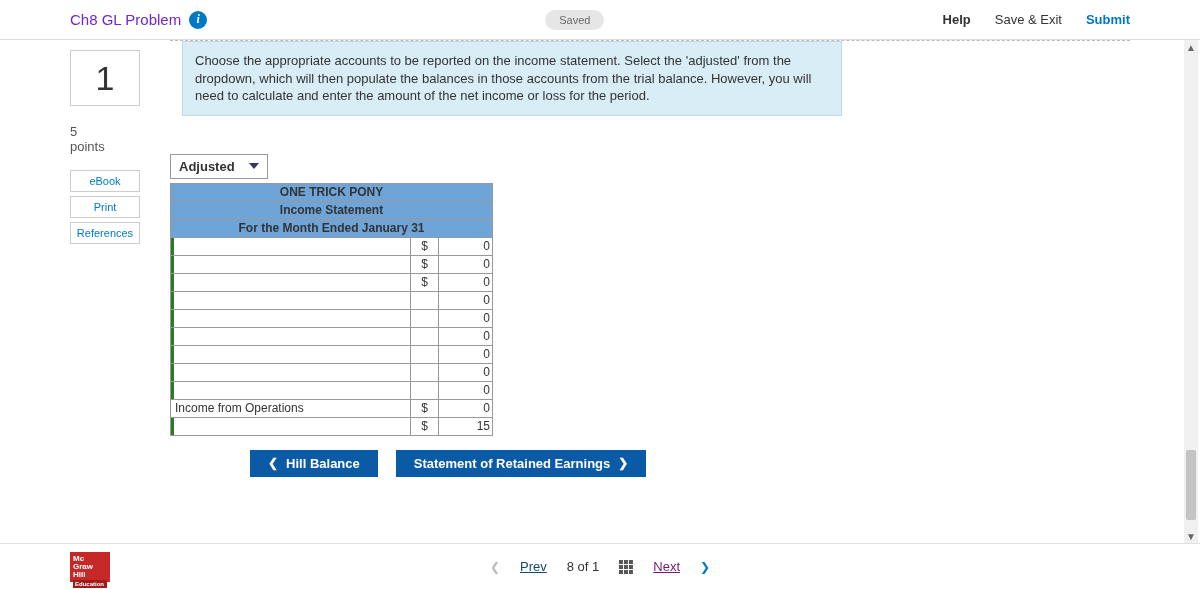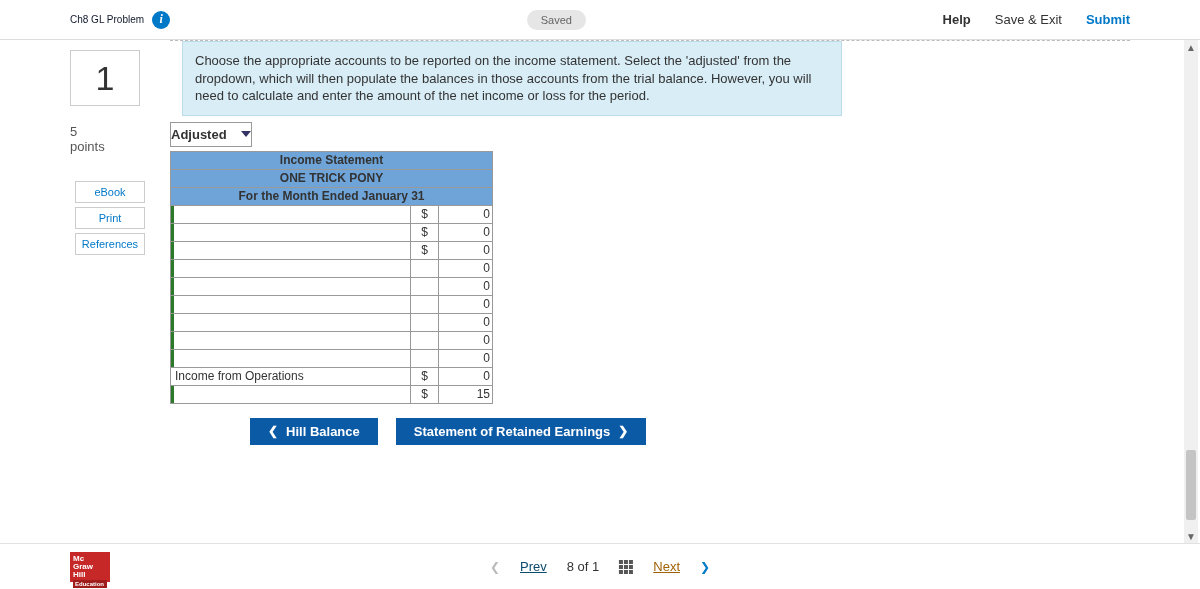--- a/index.html
+++ b/index.html
@@ -1,41 +1,41 @@
 <!DOCTYPE html>
 <html><head>
 <meta charset="utf-8">
 <style>
   * { box-sizing: border-box; margin: 0; padding: 0; font-family: Arial, Helvetica, sans-serif; }
   body { background: #fff; color: #333; font-size: 13px; overflow:hidden; }
   .topbar { display: flex; align-items: center; justify-content: space-between; height: 40px; padding: 0 70px; border-bottom: 1px solid #ddd; }
   .topbar-left { display: flex; align-items: center; gap: 8px; }
-  .topbar-left .title { font-size: 10px; color: #0f172a; }
+  .topbar-left .title { font-size: 15px; color: #6d28d9; }
   .info-icon { width: 18px; height: 18px; border-radius: 50%; background: #0078c8; color: #fff; display: flex; align-items: center; justify-content: center; font-weight: bold; font-size: 12px; font-style: italic; font-family: Georgia, serif;}
   .saved-pill { background: #e6e6e6; color: #666; padding: 4px 14px; border-radius: 12px; font-size: 11px; }
   .topbar-right { display: flex; gap: 24px; font-size: 13px; }
   .topbar-right span { cursor: pointer; }
   .topbar-right .help { font-weight: bold; color:#333;}
   .topbar-right .submit { color: #0078c8; font-weight: bold; }
 
   .main { position: relative; height: 500px; padding-left: 70px; padding-top:0;}
   
   .sidebar { position: absolute; left: 70px; top: 10px; width: 80px; z-index:3;}
   .qnum-box { border: 1px solid #ccc; width: 70px; height: 56px; display:flex;align-items:center;justify-content:center; font-size: 34px; color:#333; background:#fff;}
   .points { margin-top: 18px; color: #555; font-size: 13px; }
   .points .num { display:block; }
-  .side-links { margin-top: 27px; display:flex; flex-direction:column; gap:4px; align-items:center;}
+  .side-links { margin-top: 16px; display:flex; flex-direction:column; gap:4px; align-items:flex-start;}
   .side-links a { border:1px solid #ccc; width:70px; text-align:center; padding:4px 0; font-size:11px; color:#0078c8; text-decoration:none; background:#fff;}
 
   .content { margin-left: 100px; padding-top:0; width: 960px; position:relative;}
   .dotted-top { border-top: 1px dashed #bbb; height:1px; margin-bottom:0;}
   .instructions { background: #d8edf6; border:1px solid #bcdce9; padding: 10px 12px; color: #333; font-size: 13px; line-height:1.35; width: 660px; margin-left: 12px; }
   
   .adjusted-row { margin-top: 6px; width:660px;}
-  .adjusted-cell { display:inline-flex; align-items:center; gap:14px; border:1px solid #999; padding: 4px 0; background:#fff; font-weight:bold; font-size:13px;}
+  .adjusted-cell { display:inline-flex; align-items:center; gap:14px; border:1px solid #999; padding: 4px 8px; background:#fff; font-weight:bold; font-size:13px;margin-top:32px;}
   .caret-down { width:0;height:0;border-left:5px solid transparent;border-right:5px solid transparent;border-top:6px solid #336; display:inline-block;}
 
   table.sheet { border-collapse: collapse; margin-top: 4px; }
   table.sheet td, table.sheet th { border:1px solid #999; font-size:12px; padding:0; height:18px; }
   .hdr { background:#6ea4d8; text-align:center; font-weight:bold; font-size:12px; padding:2px 0;}
   .acct-col { width:240px; }
   .sym-col { width:28px; text-align:center; }
   .amt-col { width:54px; text-align:right; padding-right:2px !important; }
   .acct-cell { padding-left:4px !important; position:relative;}
   .acct-cell.dd::before { content:""; position:absolute; left:0; top:0; bottom:0; width:3px; background:#2a7a2a; }
@@ -47,21 +47,21 @@
   .nav-buttons { margin-top: 14px; display:flex; gap:18px; margin-left:80px;}
   .nav-btn { background:#0b5aa6; color:#fff; padding:6px 18px; font-size:13px; font-weight:bold; border:none; cursor:pointer; display:flex; align-items:center; gap:8px;}
   .chev { font-size:12px;}
 
   .footer { position: fixed; bottom: 0; left:0; right:0; height: 46px; border-top:1px solid #e2e2e2; display:flex; align-items:center; padding:0 70px; justify-content:space-between;}
   .logo { width:40px; height:30px; background:#c62828; color:#fff; font-size:8px; line-height:1; padding:3px 3px; font-weight:bold; display:flex; flex-direction:column; justify-content:flex-start;}
   .logo .ed{ background:#9e1c1c; font-size:6px; padding:1px 2px; margin-top:1px; display:inline-block;}
   .pager { position:absolute; left:50%; transform:translateX(-50%); display:flex; align-items:center; gap:20px; font-size:13px;}
   .pager .disabled{ color:#bbb;}
   .pager .prev{ color:#0c4a6e; text-decoration:underline;}
-  .pager .next{ color:#a16207; text-decoration:underline;}
+  .pager .next{ color:#701a75; text-decoration:underline;}
   .pager .chev2{ font-size:12px;}
   .grid-icon{ display:inline-grid; grid-template-columns:repeat(3,4px); grid-template-rows:repeat(3,4px); gap:1px;}
   .grid-icon i{ background:#555; width:4px;height:4px;}
   
   .vscroll { position:absolute; right:2px; top:40px; bottom:46px; width:14px; background:#f0f0f0;}
   .vscroll .up, .vscroll .down{ position:absolute; left:0;right:0; height:14px; display:flex;align-items:center;justify-content:center; color:#666; font-size:10px;}
   .vscroll .up{top:0;} .vscroll .down{bottom:0;}
   .vscroll .thumb{ position:absolute; left:2px; right:2px; top:410px; height:70px; background:#c4c4c4; border-radius:2px;}
 </style>
 </head>
@@ -100,24 +100,24 @@
     <div class="adjusted-row">
       <div class="adjusted-cell">
         <span>Adjusted</span>
         <span class="caret-down"></span>
       </div>
     </div>
 
     <table class="sheet">
       <tbody>
           <tr>
+            <td colspan="3" class="hdr">ONE TRICK PONY</td>
+          </tr>
+      <tr>
             <td colspan="3" class="hdr">Income Statement</td>
-          </tr>
-      <tr>
-            <td colspan="3" class="hdr">ONE TRICK PONY</td>
           </tr>
       <tr>
             <td colspan="3" class="hdr">For the Month Ended January 31</td>
           </tr>
       </tbody>
         <tbody id="sheet-body">
           <tr>
             <td class="acct-col acct-cell dd"></td>
             <td class="sym-col sym-cell">$</td>
             <td class="amt-col">0</td>

